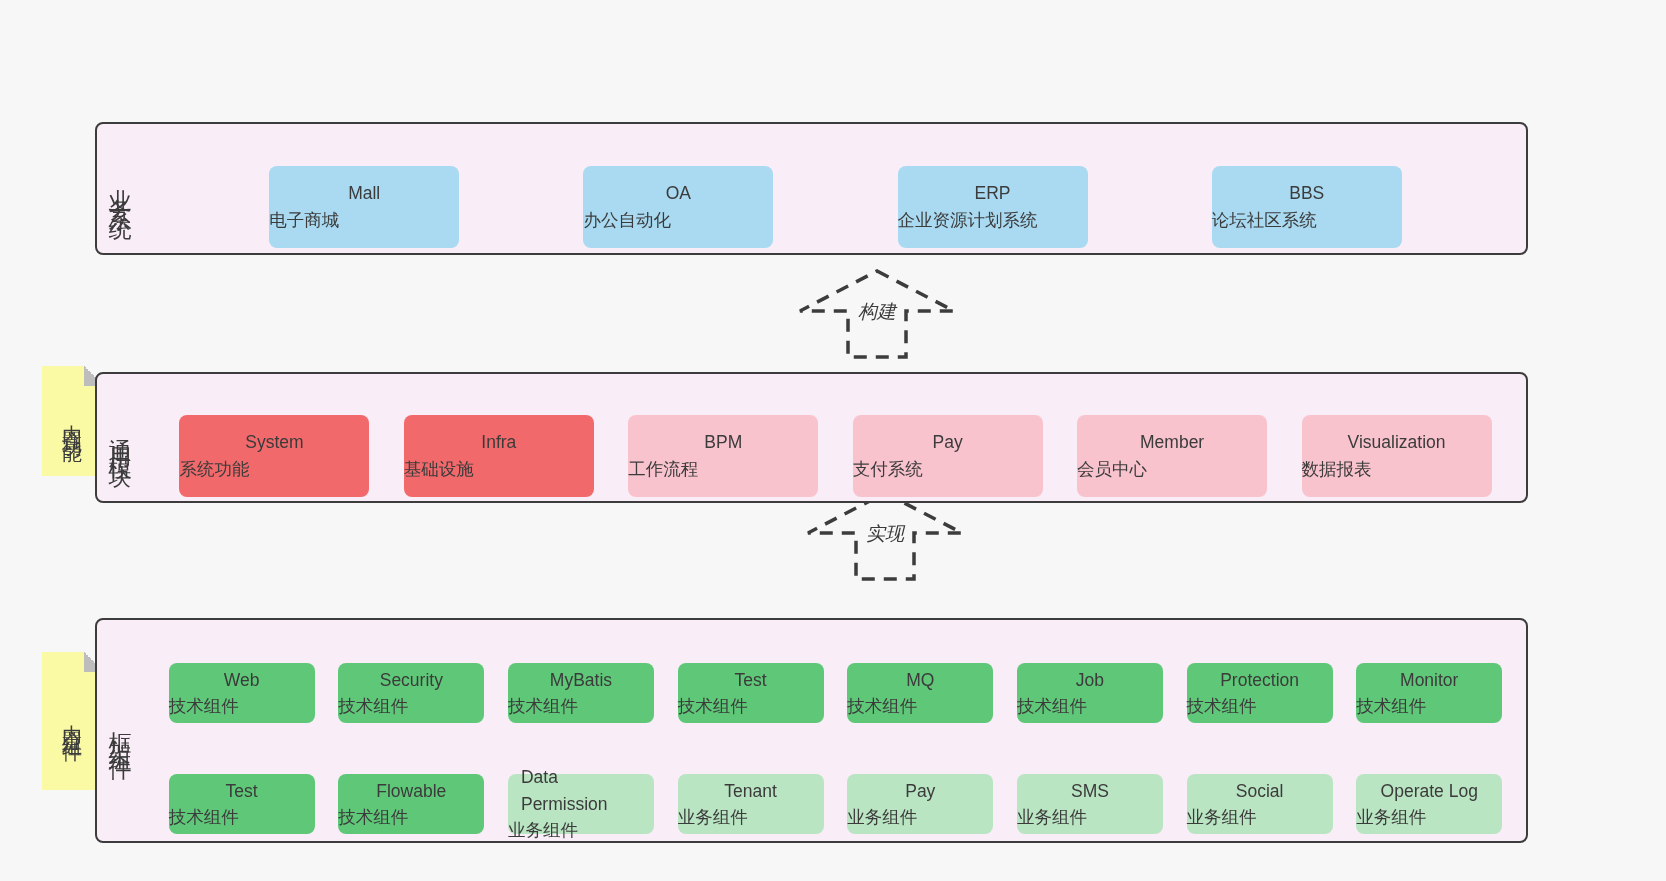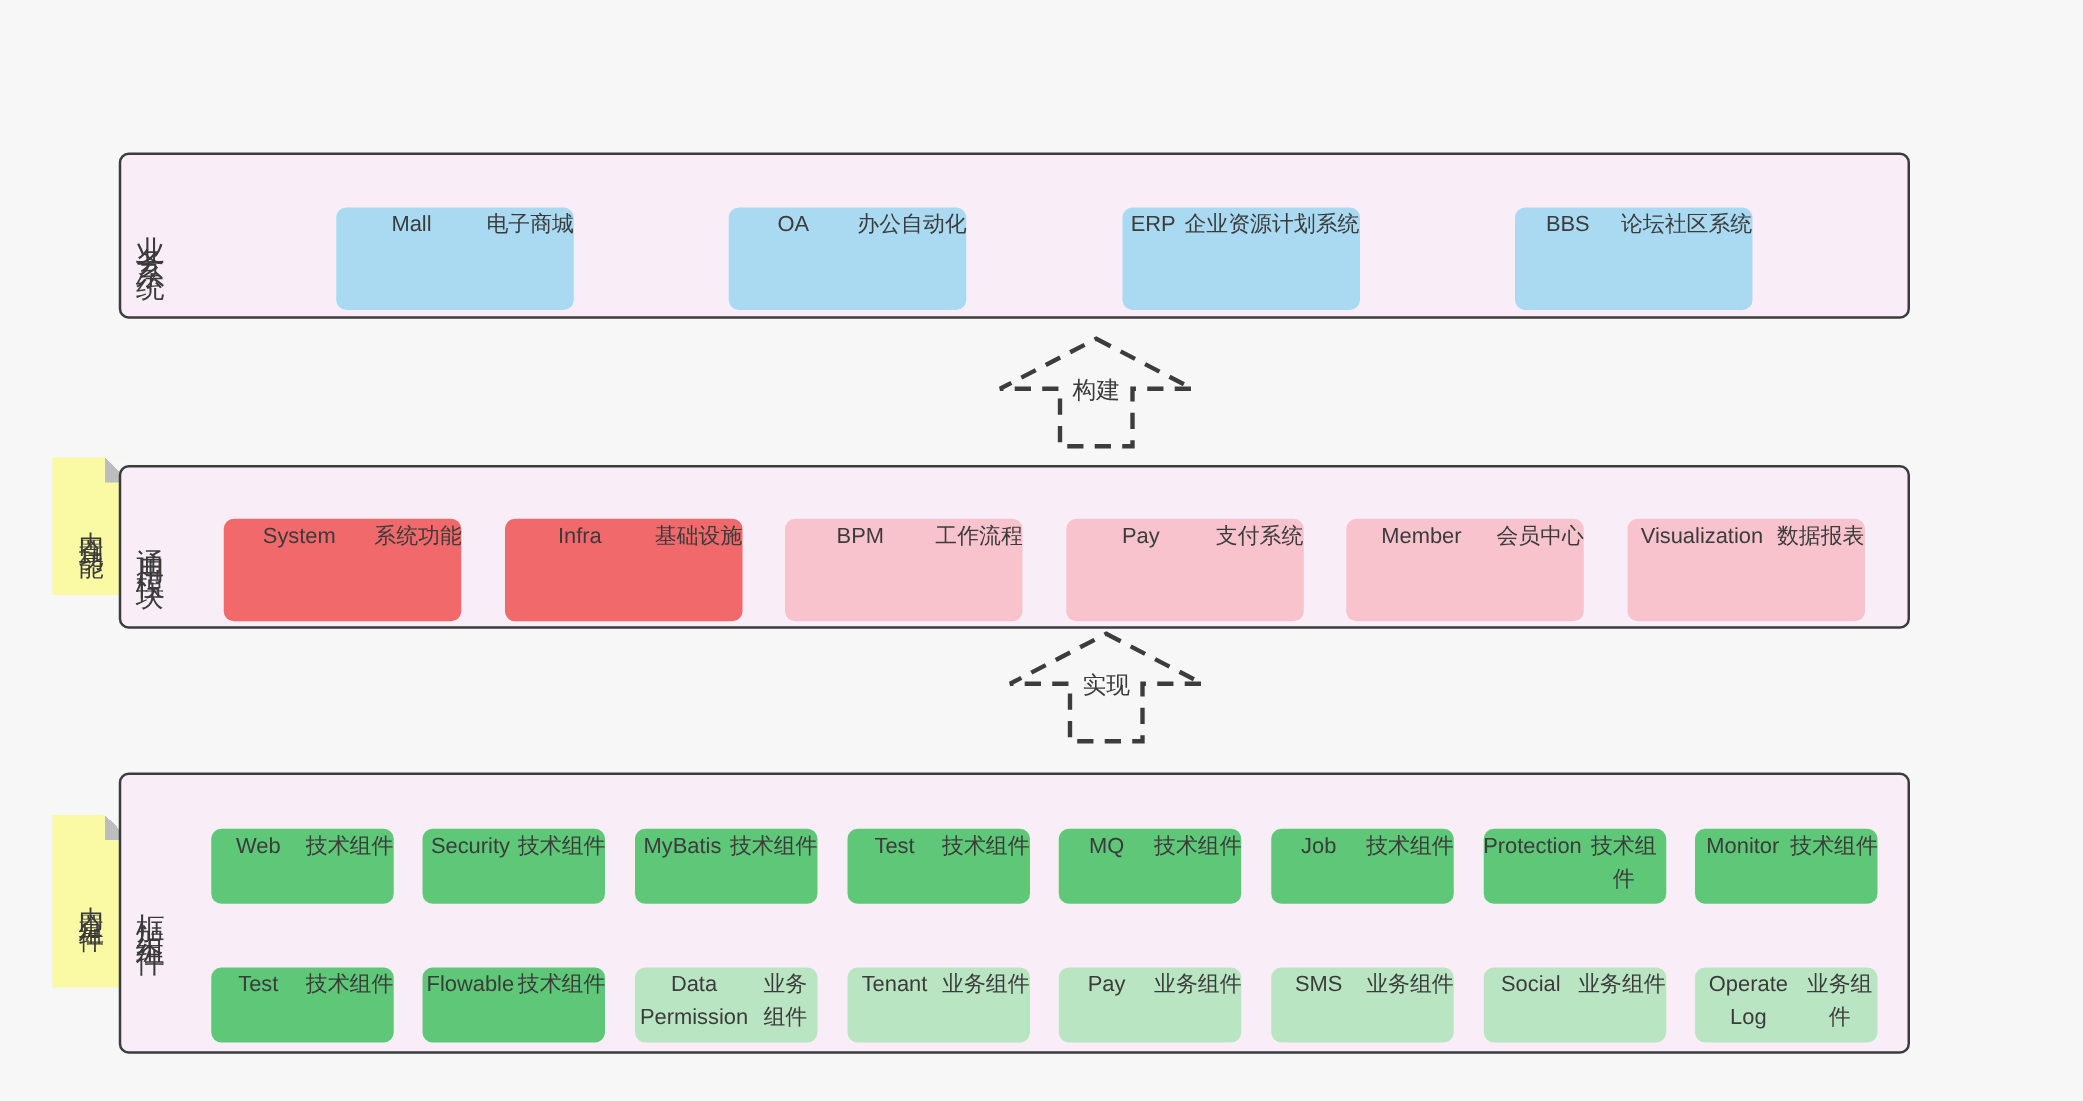--- a/index.html
+++ b/index.html
@@ -23,22 +23,22 @@
   #panel-modules{top:372px;height:131px;}
   #panel-components{top:618px;height:225px;}
   .panel-title{width:48px;flex:0 0 48px;display:flex;align-items:center;justify-content:center;}
   .panel-title span{
     writing-mode:vertical-rl;text-orientation:upright;
     font-size:23px;letter-spacing:9px;color:var(--text);
   }
   .boxes{flex:1;display:flex;align-items:center;justify-content:space-evenly;}
   .rows{flex:1;display:flex;flex-direction:column;justify-content:space-evenly;}
   .box{
-    border-radius:8px;display:flex;flex-direction:row;justify-content:center;
-    text-align:center;font-size:17.5px;line-height:1.5;color:var(--text);margin-top:36px;
+    border-radius:8px;display:flex;flex-direction:column;justify-content:center;
+    text-align:left;font-size:17.5px;line-height:1.5;color:var(--text);margin-top:36px;
   }
   .box .name{max-width:120px;margin:0 auto;}
   .box-lg{width:190px;height:82px;}
   .box-lg .name{max-width:180px;}
   .box-sm{width:146px;height:60px;}
   .blue{background:var(--blue);}
   .red{background:var(--red);}
   .pink{background:var(--pink);}
   .g-dark{background:var(--green-dark);}
   .g-light{background:var(--green-light);}
@@ -49,23 +49,23 @@
   #sticky-modules{top:366px;height:110px;}
   #sticky-components{top:652px;height:138px;}
   .sticky::before{
     content:"";position:absolute;top:0;right:0;width:20px;height:20px;
     background:linear-gradient(225deg,var(--page-bg) 50%,var(--sticky-fold) 50%);
   }
   .sticky span{
     writing-mode:vertical-rl;text-orientation:upright;
     font-size:20px;letter-spacing:6px;color:var(--text);
   }
-  .arrow{position:absolute;width:160px;height:92px;z-index:0;}
+  .arrow{position:absolute;width:160px;height:92px;z-index:0;font-style:italic;}
   #arrow-build{left:797px;top:268px;}
-  #arrow-implement{left:805px;top:504px;}
+  #arrow-implement{left:805px;top:490px;}
   .arrow svg{display:block;width:160px;height:92px;}
   .arrow path{fill:none;stroke:var(--line);stroke-width:3.5;stroke-dasharray:13 9;}
   .arrow .arrow-label{
     position:absolute;left:50%;top:31px;transform:translateX(-50%);
     background:var(--page-bg);padding:0 3px;font-size:19px;color:var(--text);white-space:nowrap;
   }
 </style>
 </head>
 <body>
 

